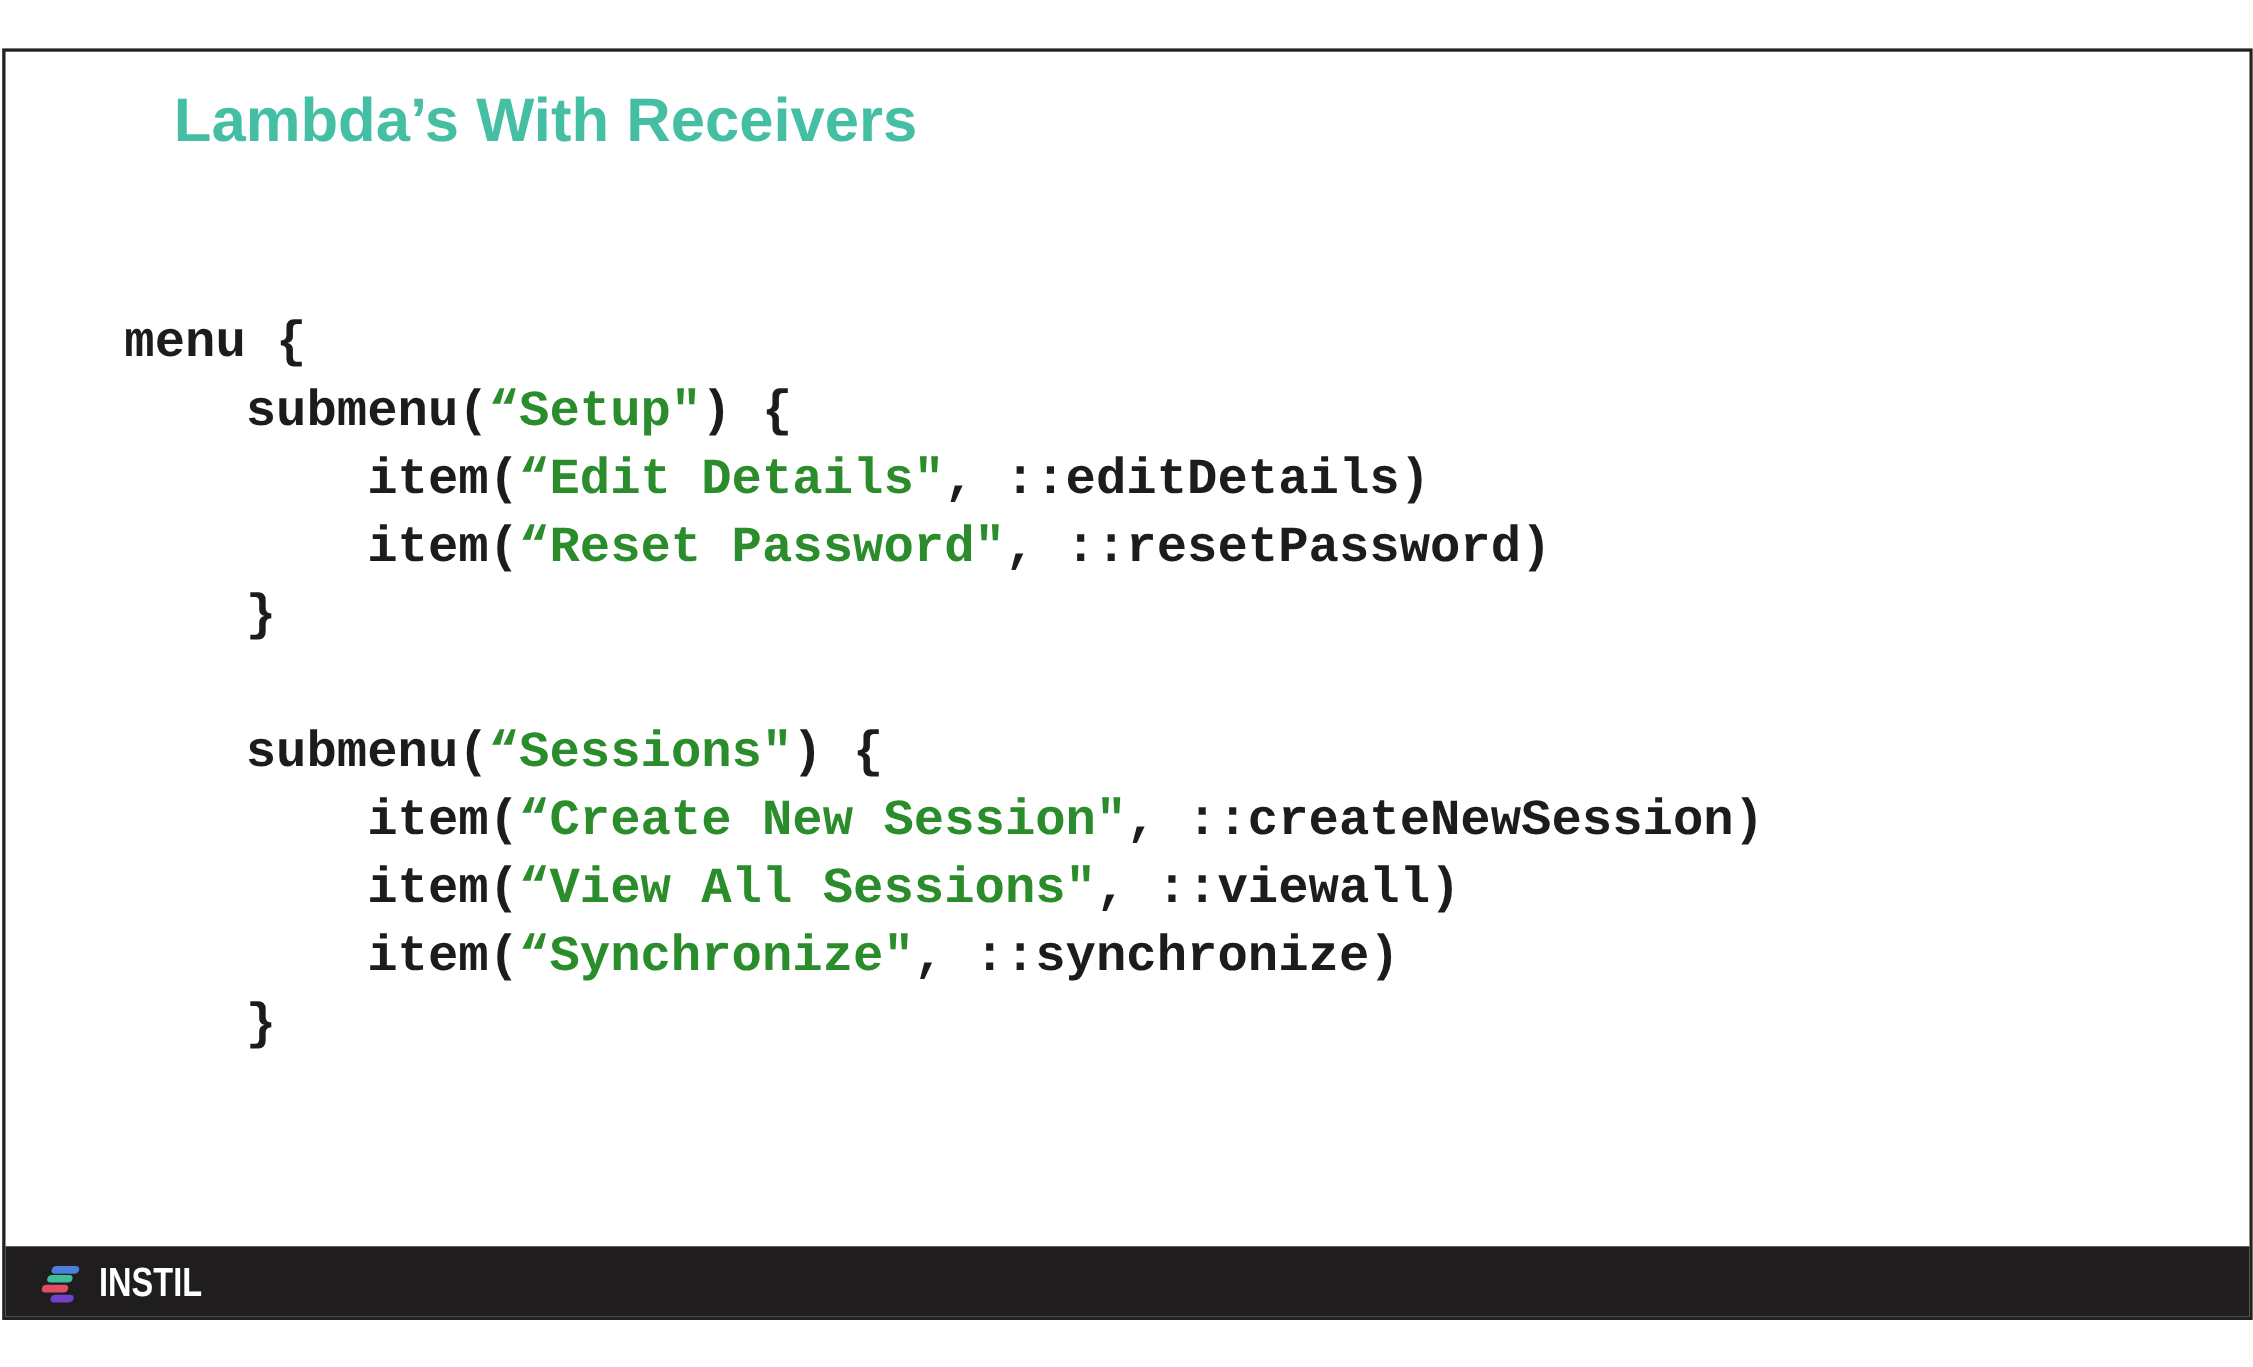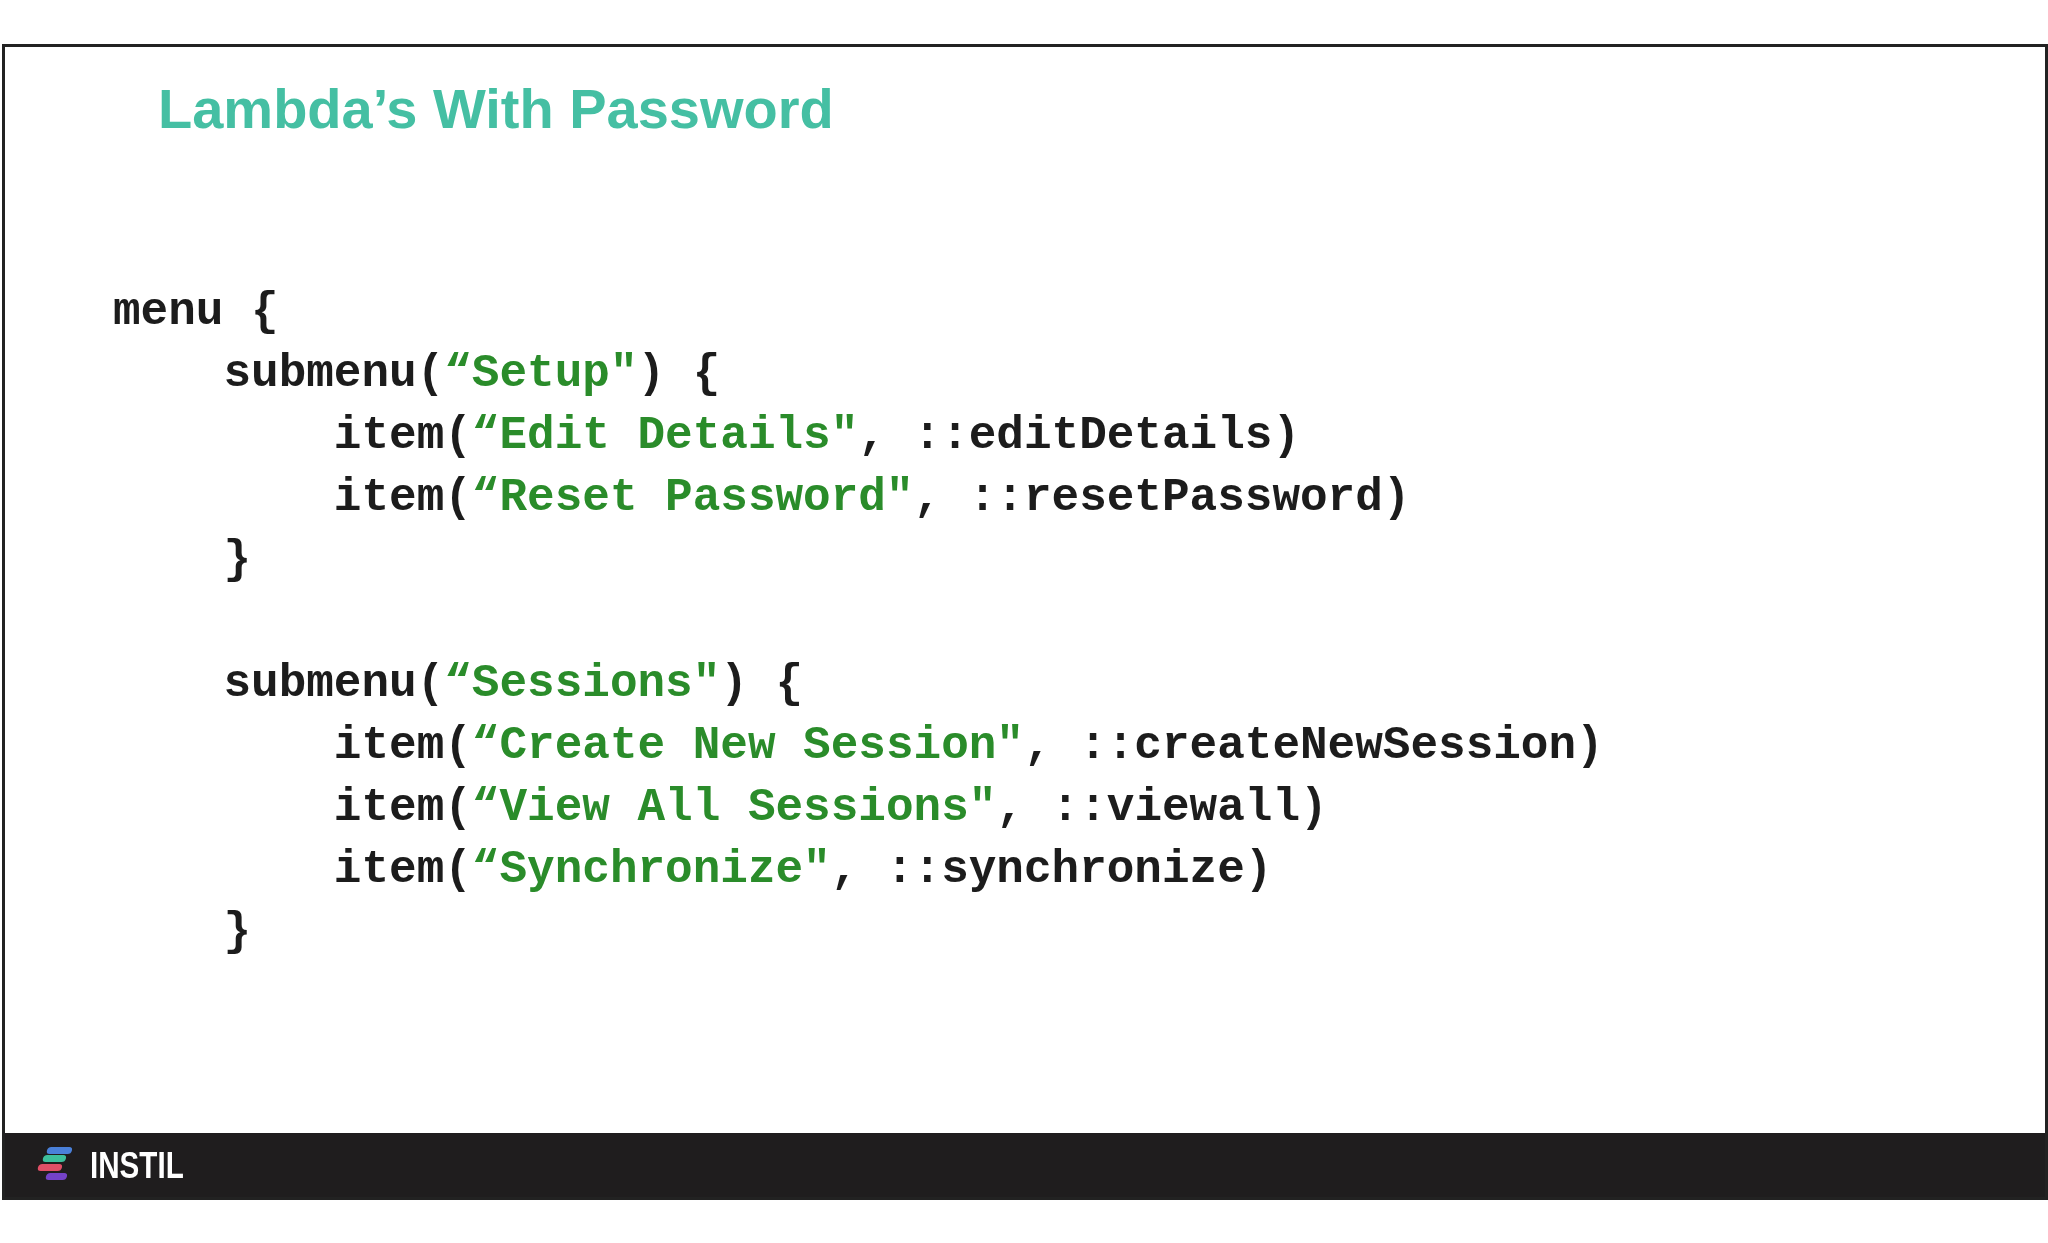--- a/index.html
+++ b/index.html
@@ -65,21 +65,21 @@
     bottom: 0;
     height: 64px;
     background: var(--footer-bg, #1f1d1e);
     display: flex;
     align-items: center;
     padding-left: 33px;
     box-sizing: border-box;
   }
   .logo {
     display: flex;
-    align-items: flex-start;
+    align-items: flex-end;
     gap: 12px;
   }
   .logo-mark {
     position: relative;
     width: 40px;
     height: 33px;
   }
   .logo-stripe {
     position: absolute;
     height: 6.5px;
@@ -101,21 +101,21 @@
     letter-spacing: 0px;
     white-space: nowrap;
   }
 </style>
 </head>
 <body>
 
 <div class="page">
   <div class="slide">
 
-    <div class="slide-title">Lambda’s With Password</div>
+    <div class="slide-title">Lambda’s With Receivers</div>
 
     <div class="code-block" id="code-block"><div class="code-line"><span>menu {</span></div><div class="code-line"><span>    submenu(</span><span class="seg-string">“Setup"</span><span>) {</span></div><div class="code-line"><span>        item(</span><span class="seg-string">“Edit Details"</span><span>, ::editDetails)</span></div><div class="code-line"><span>        item(</span><span class="seg-string">“Reset Password"</span><span>, ::resetPassword)</span></div><div class="code-line"><span>    }</span></div><div class="code-line"></div><div class="code-line"><span>    submenu(</span><span class="seg-string">“Sessions"</span><span>) {</span></div><div class="code-line"><span>        item(</span><span class="seg-string">“Create New Session"</span><span>, ::createNewSession)</span></div><div class="code-line"><span>        item(</span><span class="seg-string">“View All Sessions"</span><span>, ::viewall)</span></div><div class="code-line"><span>        item(</span><span class="seg-string">“Synchronize"</span><span>, ::synchronize)</span></div><div class="code-line"><span>    }</span></div></div>
 
     <div class="footer-bar">
       <div class="logo">
         <div class="logo-mark" id="logo-mark">
             <div class="logo-stripe s0" style="background: rgb(74, 128, 217);"></div>
             <div class="logo-stripe s1" style="background: rgb(61, 191, 155);"></div>
             <div class="logo-stripe s2" style="background: rgb(224, 79, 102);"></div>
             <div class="logo-stripe s3" style="background: rgb(116, 66, 200);"></div>

